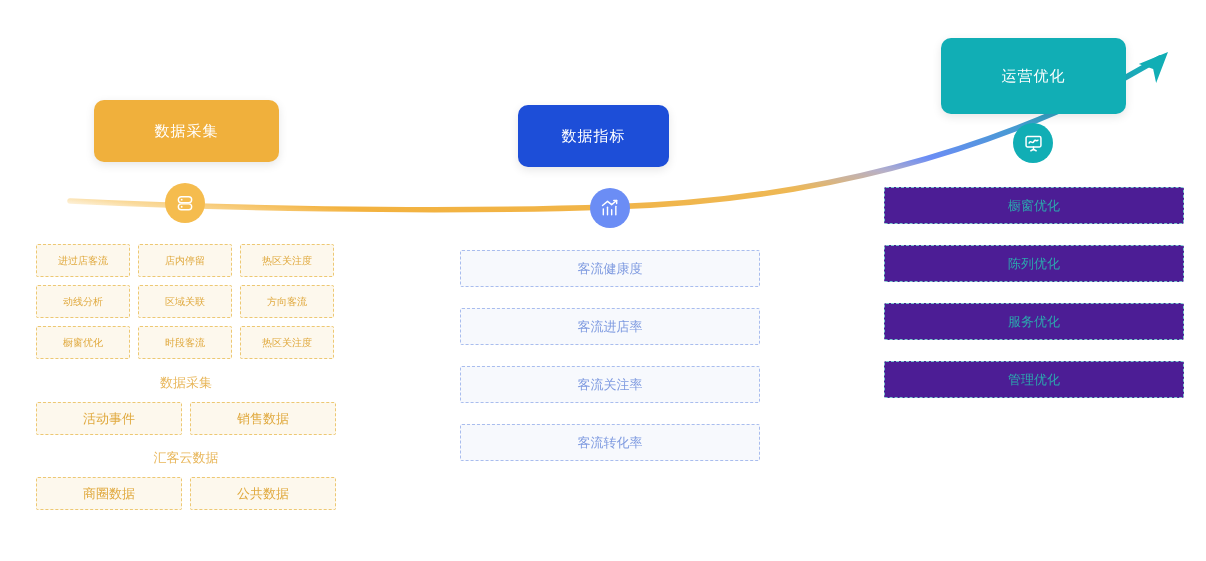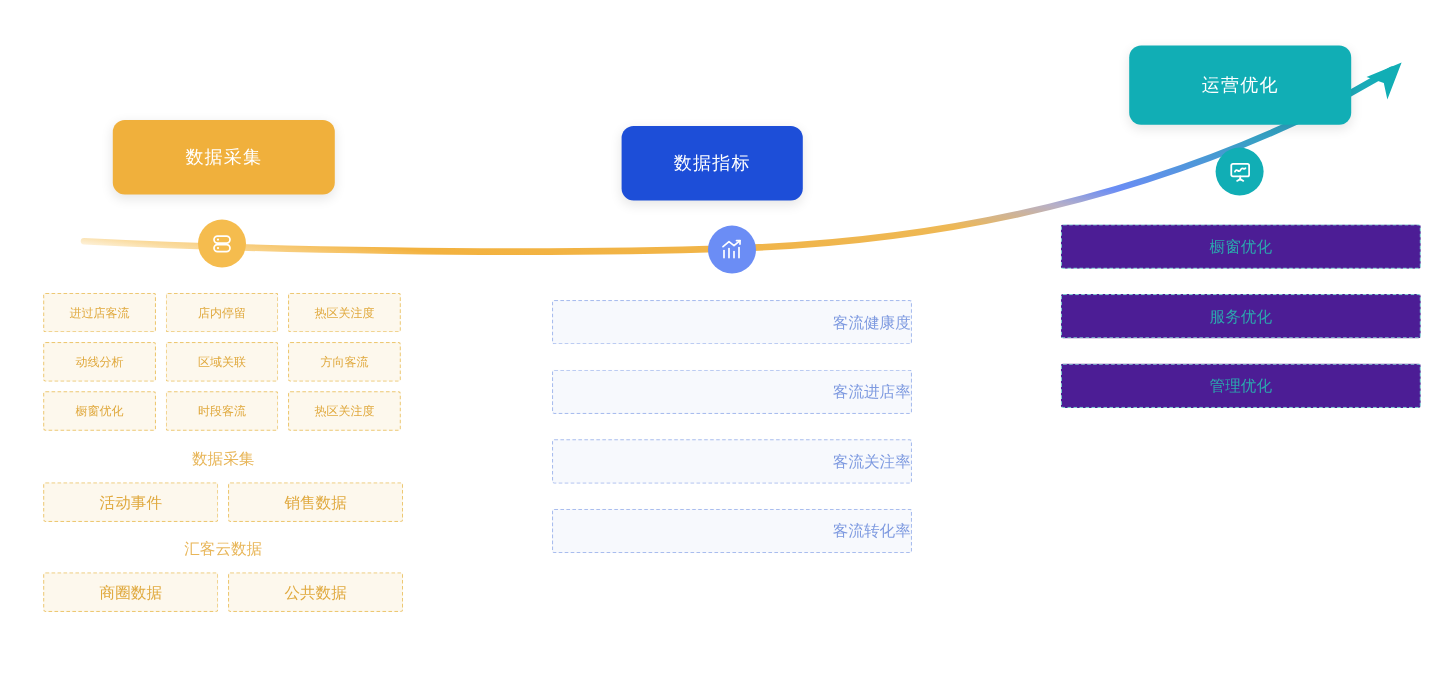--- a/index.html
+++ b/index.html
@@ -18,21 +18,21 @@
   
   .headline{
     position:absolute;z-index:3;
     border-radius:10px;
     display:flex;align-items:center;justify-content:center;
     color:#ffffff;font-size:15px;letter-spacing:1px;
     box-shadow:0 3px 10px rgba(0,0,0,.10);
   }
   #card-collect{left:94px;top:100px;width:185px;height:62px;background:#F0B03C;}
   #card-metric {left:518px;top:105px;width:151px;height:62px;background:#1d4ed8;}
-  #card-optimize{left:941px;top:38px;width:185px;height:66px;background:#11AEB5;}
+  #card-optimize{left:941px;top:38px;width:185px;height:76px;background:#11AEB5;}
 
   
   .node{
     position:absolute;z-index:4;
     width:40px;height:40px;border-radius:50%;
     display:flex;align-items:center;justify-content:center;
   }
   #node-collect {left:165px;top:183px;background:#F5BC4E;}
   #node-metric  {left:590px;top:188px;background:#6B8DF5;}
   #node-optimize{left:1013px;top:123px;background:#11AEB5;}
@@ -68,21 +68,21 @@
   }
   .group-title{
     text-align:center;font-size:13px;color:#E8B659;
     margin:14px 0 10px 0;
   }
   .tag-grid + .group-title{margin-top:15px;}
 
   
   .bar-blue{
     width:300px;height:37px;box-sizing:border-box;
-    display:flex;align-items:center;justify-content:flex-end;
+    display:flex;align-items:center;justify-content:center;
     font-size:13px;
     border:1px dashed #A9BDEE;
     background:#F7F9FD;
     color:#7E9AE0;
     border-radius:2px;
     margin-bottom:21px;
   }
   
   .bar-teal{
     width:300px;height:37px;box-sizing:border-box;
@@ -237,20 +237,23 @@
     <div class="bar-blue">
         <span>客流转化率</span>
       </div>
   </div>
 
   <div class="column" id="col-optimize">
     <div class="bar-teal">
         <span>橱窗优化</span>
       </div>
     <div class="bar-teal">
+        <span>陈列优化</span>
+      </div>
+    <div class="bar-teal">
         <span>服务优化</span>
       </div>
     <div class="bar-teal">
         <span>管理优化</span>
       </div>
   </div>
 
 </div>
 
 </body></html>

